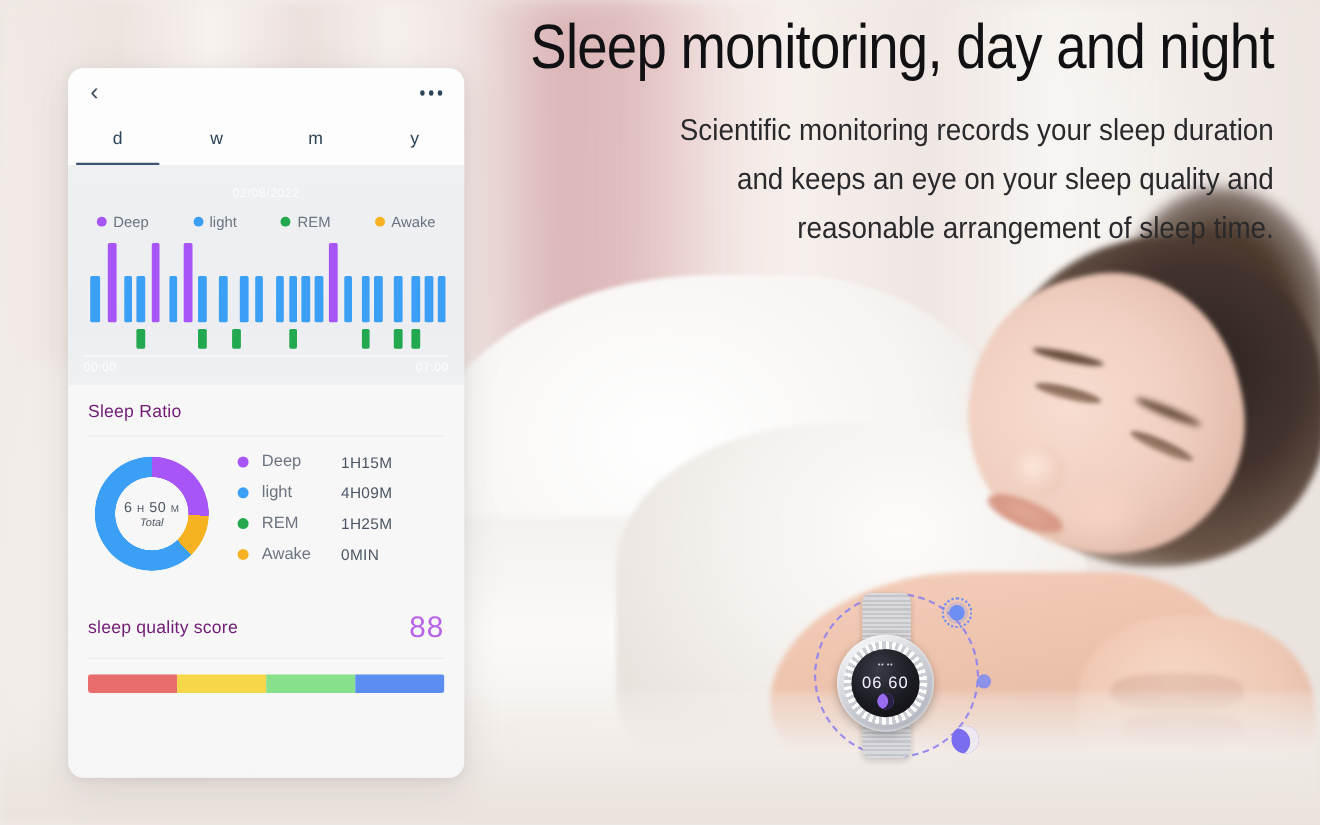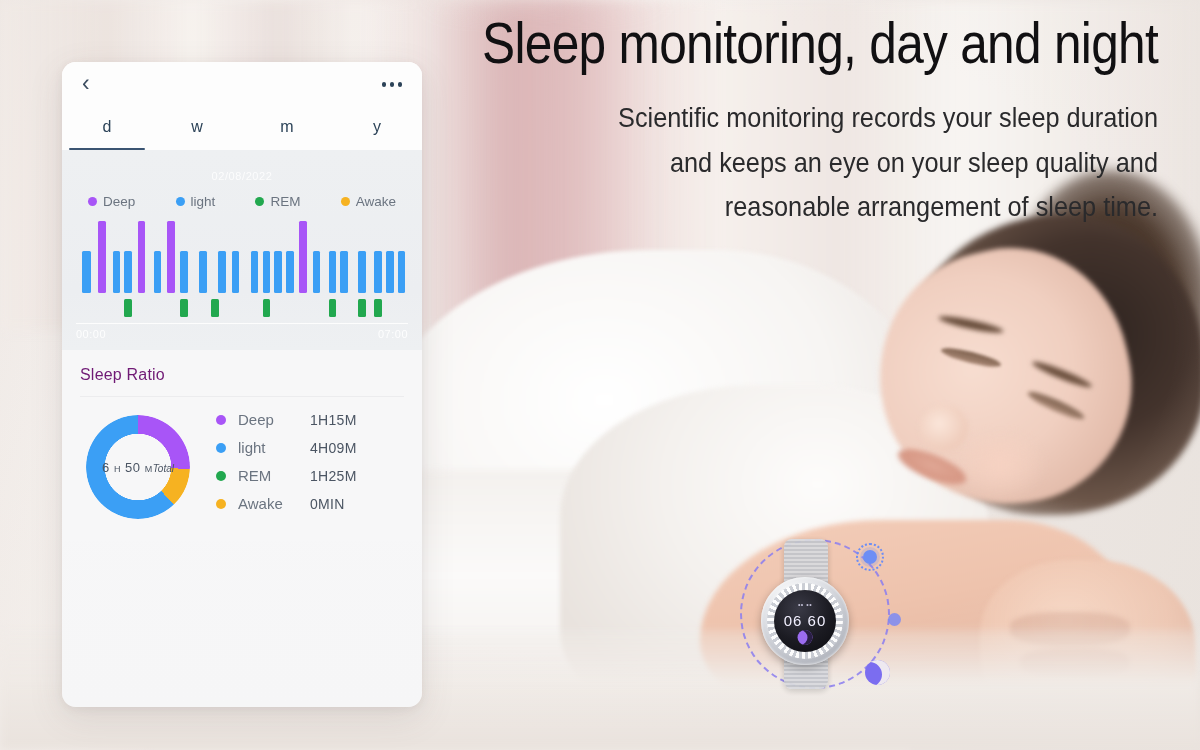--- a/index.html
+++ b/index.html
@@ -217,21 +217,21 @@
   .donut{
     width:104px;height:104px;border-radius:50%;
     background:conic-gradient(
       #a855f7 0deg 92deg,
       #f6b221 92deg 136deg,
       #3b9ff5 136deg 360deg);
     -webkit-mask:radial-gradient(circle, transparent 33px, #000 33.5px);
             mask:radial-gradient(circle, transparent 33px, #000 33.5px);
   }
   .donut-c{
-    position:absolute;inset:0;display:flex;flex-direction:row;
+    position:absolute;inset:0;display:flex;flex-direction:column;
     align-items:center;justify-content:center;color:#4b5563;
   }
   .donut-c .l1{font-size:13px;letter-spacing:.5px;}
   .donut-c .l1 .u{font-size:9px;}
   .donut-c .l2{font-size:10px;margin-top:2px;font-style:italic;}
 
   .rlist{flex:1;padding-left:26px;}
   .rrow{display:flex;align-items:center;margin-bottom:11px;}
   .rrow i{width:10px;height:10px;border-radius:50%;display:block;margin-right:12px;}
   .rrow .nm{width:72px;font-size:15px;color:#6b7480;}
@@ -431,20 +431,34 @@
         </div>
         <div class="rrow">
           <i style="background: rgb(246, 178, 33);"></i>
           <span class="nm">Awake</span>
           <span class="vl">0MIN</span>
         </div>
       </div>
     </div>
   </div>
 
+  <div class="sec" style="padding-top:14px;">
+    <div class="score-head">
+      <span class="sec-title">sleep quality score</span>
+      <span class="score-val" style="color: rgb(184, 99, 232);">88</span>
+    </div>
+    <div class="rule"></div>
+    <div class="qbar" id="qbar">
+      <div style="background: rgb(234, 109, 109);"></div>
+      <div style="background: rgb(246, 215, 74);"></div>
+      <div style="background: rgb(134, 224, 140);"></div>
+      <div style="background: rgb(91, 142, 240);"></div>
+
+    </div>
+  </div>
 </div>
 
 <div class="watch">
   <div class="orbit"></div>
   <div class="w-band"></div>
   <div class="w-case"></div>
   <div class="w-bezel"></div>
   <div class="w-face">
     <div class="w-t">••  ••</div>
     <div class="w-time">06 60</div>

